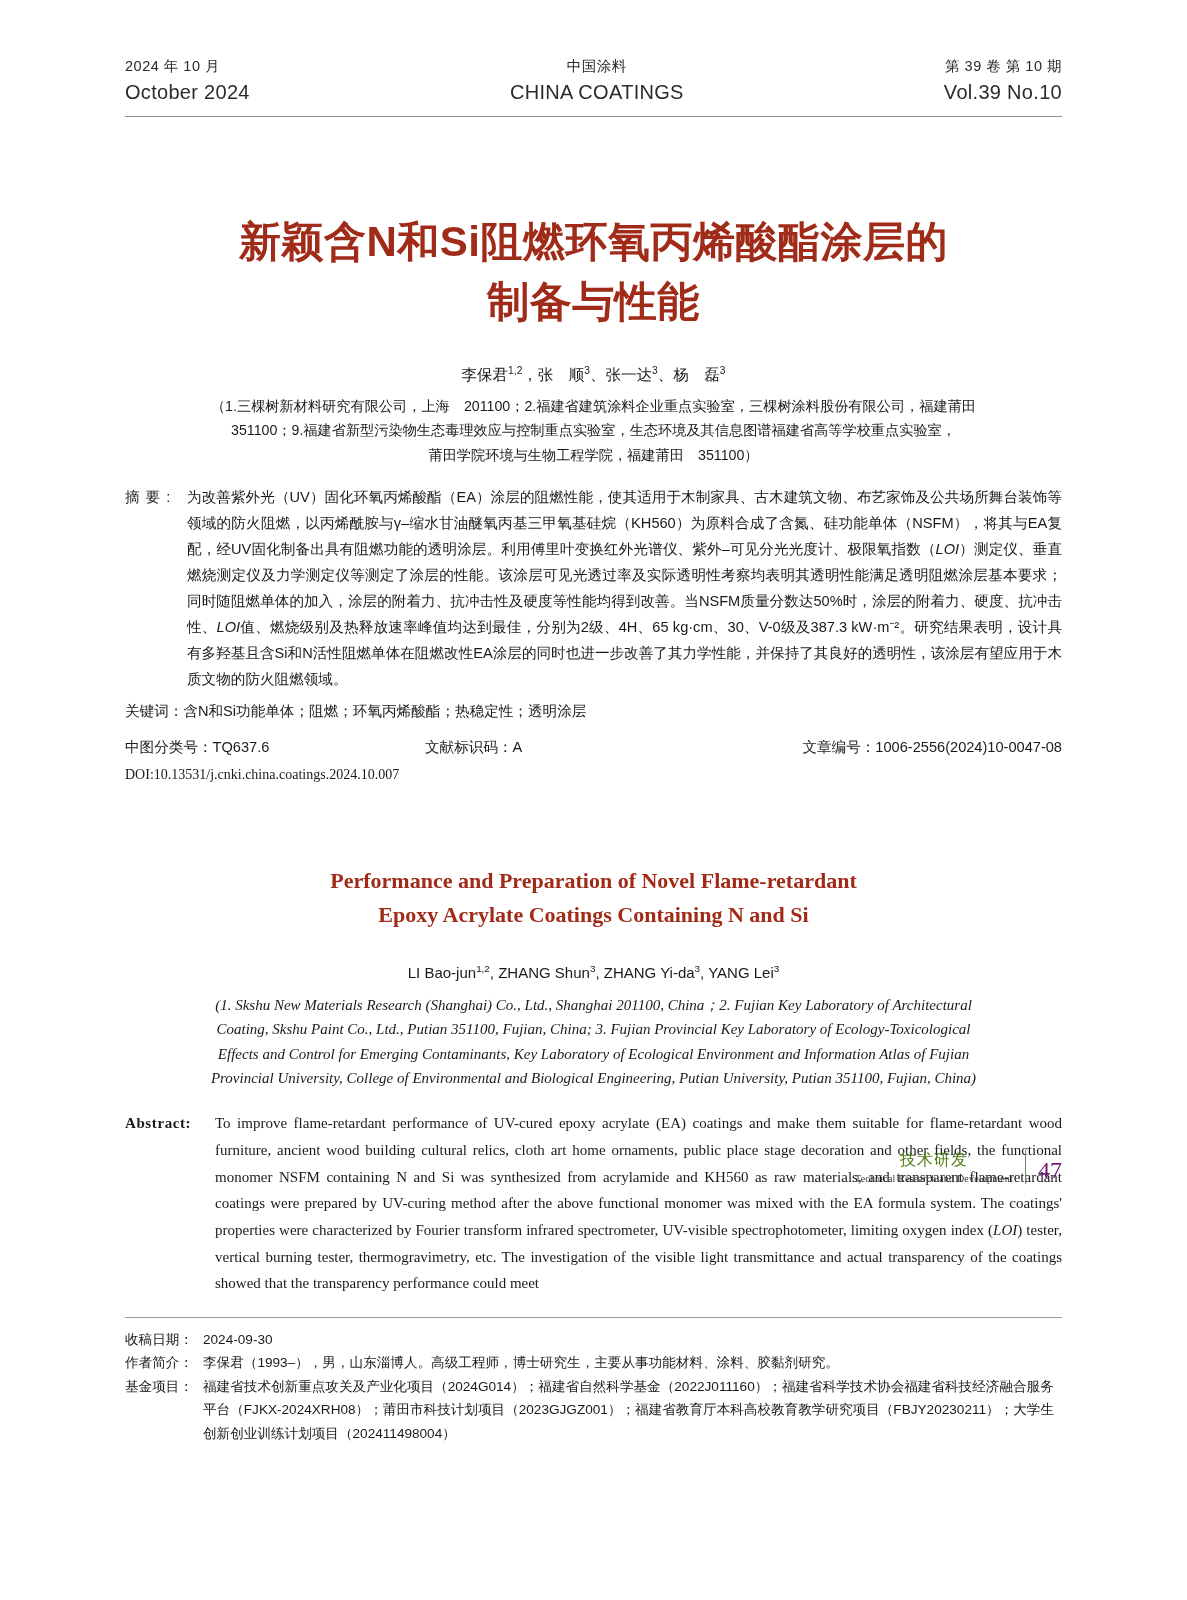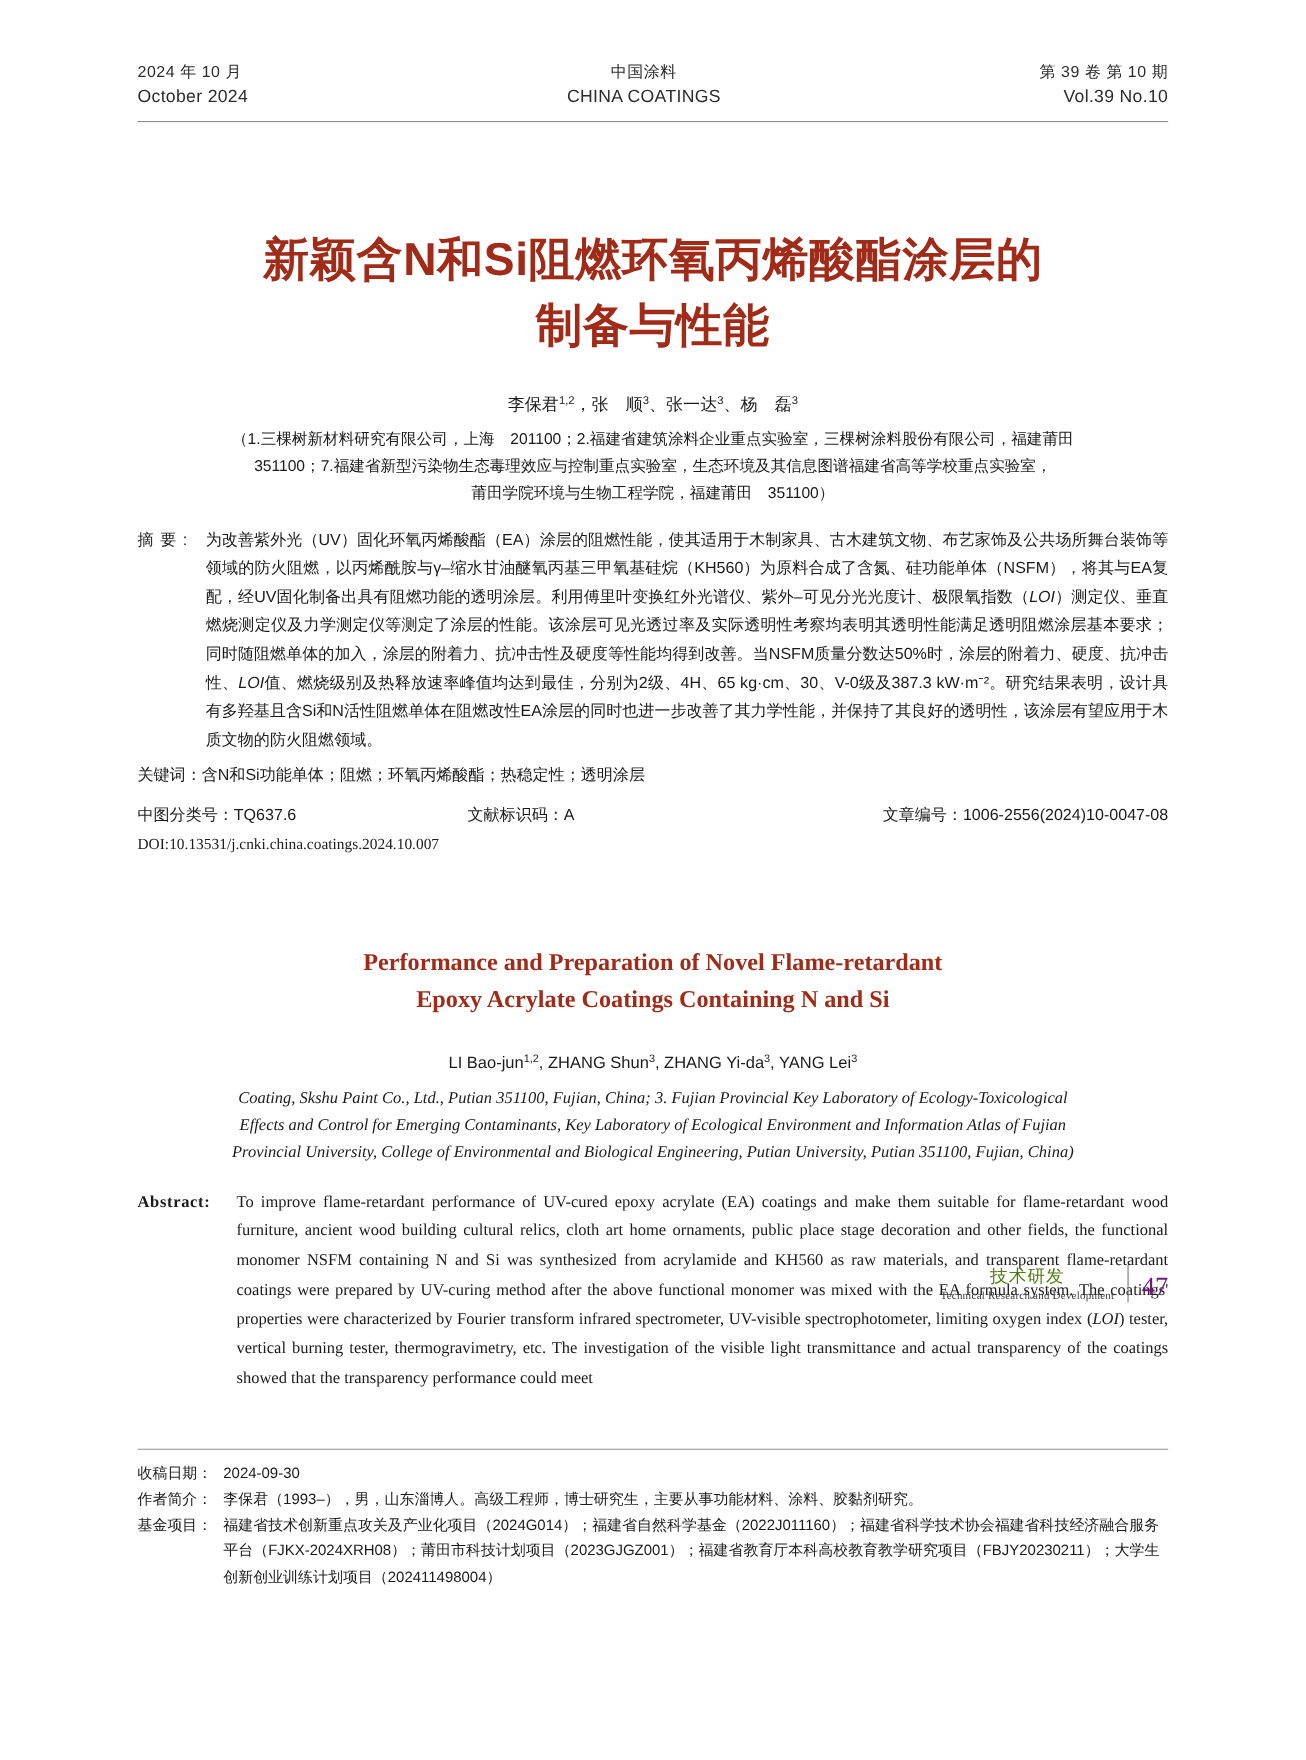--- a/index.html
+++ b/index.html
@@ -33,21 +33,21 @@
     border-bottom: 1.5px solid #8f8f8f;
     font-size: 14.5px;
     line-height: 1.55;
     color: #2b2b2b;
   }
   .runhead .col { white-space: nowrap; }
   .runhead .col.left { text-align: left; }
   .runhead .col.center { text-align: center; flex: 1; }
   .runhead .col.right { text-align: right; }
   .runhead .cn { font-size: 14.5px; letter-spacing: .5px; }
-  .runhead .en { font-size: 16px; letter-spacing: .3px; }
+  .runhead .en { font-size: 20px; letter-spacing: .3px; }
 
   
   .title-cn {
     margin-top: 95px;
     text-align: center;
     color: #9f2b18;
     font-size: 42px;
     font-weight: bold;
     line-height: 1.42;
     letter-spacing: 0.5px;
@@ -231,21 +231,21 @@
 
   <div class="title-cn">
     <div>新颖含N和Si阻燃环氧丙烯酸酯涂层的</div>
     <div>制备与性能</div>
   </div>
 
   <div class="authors-cn">李保君<sup>1,2</sup>，张　顺<sup>3</sup>、张一达<sup>3</sup>、杨　磊<sup>3</sup></div>
 
   <div class="affil-cn">
     <div>（1.三棵树新材料研究有限公司，上海　201100；2.福建省建筑涂料企业重点实验室，三棵树涂料股份有限公司，福建莆田</div>
-    <div>351100；7.福建省新型污染物生态毒理效应与控制重点实验室，生态环境及其信息图谱福建省高等学校重点实验室，</div>
+    <div>351100；9.福建省新型污染物生态毒理效应与控制重点实验室，生态环境及其信息图谱福建省高等学校重点实验室，</div>
     <div>莆田学院环境与生物工程学院，福建莆田　351100）</div>
   </div>
 
   <div class="abs-cn">
     <div class="lbl">摘要:</div>
     <div class="body">为改善紫外光（UV）固化环氧丙烯酸酯（EA）涂层的阻燃性能，使其适用于木制家具、古木建筑文物、布艺家饰及公共场所舞台装饰等领域的防火阻燃，以丙烯酰胺与γ–缩水甘油醚氧丙基三甲氧基硅烷（KH560）为原料合成了含氮、硅功能单体（NSFM），将其与EA复配，经UV固化制备出具有阻燃功能的透明涂层。利用傅里叶变换红外光谱仪、紫外–可见分光光度计、极限氧指数（<i>LOI</i>）测定仪、垂直燃烧测定仪及力学测定仪等测定了涂层的性能。该涂层可见光透过率及实际透明性考察均表明其透明性能满足透明阻燃涂层基本要求；同时随阻燃单体的加入，涂层的附着力、抗冲击性及硬度等性能均得到改善。当NSFM质量分数达50%时，涂层的附着力、硬度、抗冲击性、<i>LOI</i>值、燃烧级别及热释放速率峰值均达到最佳，分别为2级、4H、65 kg·cm、30、V-0级及387.3 kW·m⁻²。研究结果表明，设计具有多羟基且含Si和N活性阻燃单体在阻燃改性EA涂层的同时也进一步改善了其力学性能，并保持了其良好的透明性，该涂层有望应用于木质文物的防火阻燃领域。</div>
   </div>
 
   <div class="kw-cn">关键词：含N和Si功能单体；阻燃；环氧丙烯酸酯；热稳定性；透明涂层</div>
 
@@ -257,20 +257,21 @@
   <div class="doi">DOI:10.13531/j.cnki.china.coatings.2024.10.007</div>
 
   <div class="title-en">
     <div>Performance and Preparation of Novel Flame-retardant</div>
     <div>Epoxy Acrylate Coatings Containing N and Si</div>
   </div>
 
   <div class="authors-en">LI Bao-jun<sup>1,2</sup>, ZHANG Shun<sup>3</sup>, ZHANG Yi-da<sup>3</sup>, YANG Lei<sup>3</sup></div>
 
   <div class="affil-en">
+    <div>(1. Skshu New Materials Research (Shanghai) Co., Ltd., Shanghai 201100, China；2. Fujian Key Laboratory of Architectural</div>
     <div>Coating, Skshu Paint Co., Ltd., Putian 351100, Fujian, China; 3. Fujian Provincial Key Laboratory of Ecology-Toxicological</div>
     <div>Effects and Control for Emerging Contaminants, Key Laboratory of Ecological Environment and Information Atlas of Fujian</div>
     <div>Provincial University, College of Environmental and Biological Engineering, Putian University, Putian 351100, Fujian, China)</div>
   </div>
 
   <div class="abs-en">
     <div class="lbl">Abstract:</div>
     <div class="body">To improve flame-retardant performance of UV-cured epoxy acrylate (EA) coatings and make them suitable for flame-retardant wood furniture, ancient wood building cultural relics, cloth art home ornaments, public place stage decoration and other fields, the functional monomer NSFM containing N and Si was synthesized from acrylamide and KH560 as raw materials, and transparent flame-retardant coatings were prepared by UV-curing method after the above functional monomer was mixed with the EA formula system. The coatings' properties were characterized by Fourier transform infrared spectrometer, UV-visible spectrophotometer, limiting oxygen index (<i>LOI</i>) tester, vertical burning tester, thermogravimetry, etc. The investigation of the visible light transmittance and actual transparency of the coatings showed that the transparency performance could meet</div>
   </div>
 

